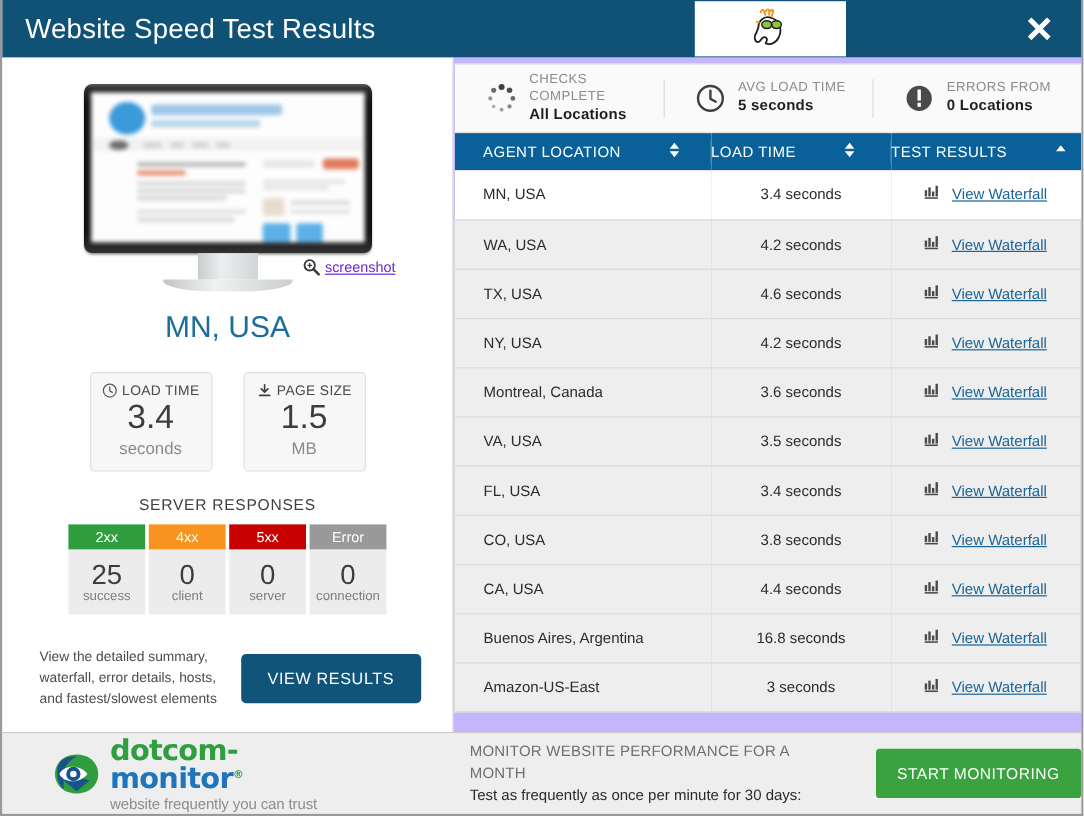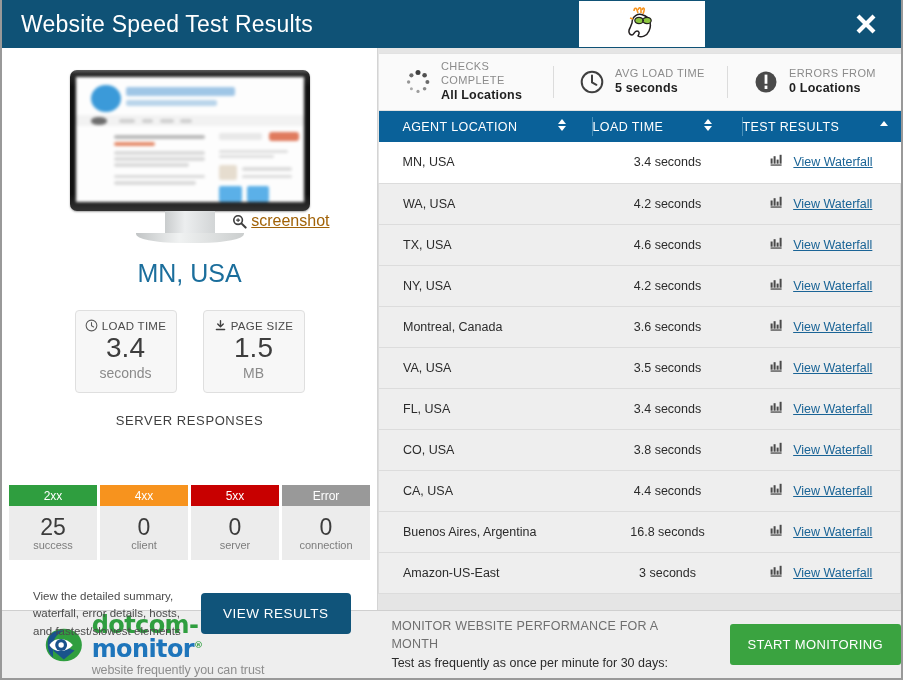--- a/index.html
+++ b/index.html
@@ -58,21 +58,21 @@
   .close-btn svg { display:block; }
 
   
   .body-wrap { flex: 1 1 auto; display: flex; min-height: 0; }
   .left-panel {
     width: 376px; flex: 0 0 376px;
     background: #fff;
     border-right: 1px solid #d4d4d4;
     position: relative;
   }
-  .right-panel { flex: 1 1 auto; background: #e5e5e5; position: relative;}
+  .right-panel { flex: 1 1 auto; background: #c4b5fd; position: relative;}
 
   
   .monitor-wrap {
     margin: 22px auto 0; width: 252px; position: relative;
   }
   .monitor-screen {
     width: 240px; height: 141px;
     background: #1a1a1a;
     border-radius: 7px;
     padding: 7px 6px 9px 6px;
@@ -94,21 +94,21 @@
   .monitor-base {
     width: 108px; height: 10px; margin: 0 auto;
     background: linear-gradient(90deg,#c2c5c6,#f0f2f2 40%,#cbcece);
     border-radius: 0 0 40% 40% / 0 0 90% 90%;
   }
   .screenshot-link-row {
     position: absolute; right: -14px; bottom: 13px;
     display: flex; align-items: center; gap: 4px;
   }
   .screenshot-link {
-    font-size: 16px; color: #a16207;
+    font-size: 12px; color: #6d28d9;
     text-decoration: underline; cursor: pointer;
   }
   .loc-title {
     text-align: center; color: #1b6e9c;
     font-size: 25px; margin-top: 16px; font-weight: 400;
   }
 
   
   .metrics { display: flex; justify-content: center; gap: 26px; margin-top: 22px; }
   .metric-box {
@@ -125,21 +125,21 @@
   }
   .metric-value { font-size: 28px; color: #3d3d3d; line-height: 1.15; font-weight: 300;}
   .metric-unit { font-size: 14px; color: #8a8a8a; margin-top: 1px;}
 
   
   .sr-title {
     text-align: center; font-size: 13px; color: #3f3f3f;
     letter-spacing: .6px; margin-top: 20px;
   }
   .sr-grid { display: flex; justify-content: center; gap: 3px; margin-top: 9px; }
-  .sr-card { width: 88px; margin-top: 48px; }
+  .sr-card { width: 64px; }
   .sr-head {
     height: 21px; display: flex; align-items: center; justify-content: center;
     color: #fff; font-size: 12px;
   }
   .sr-body {
     background: #ececec; height: 54px;
     display: flex; flex-direction: column; align-items: center; justify-content: center;
   }
   .sr-num { font-size: 23px; color: #3c3c3c; font-weight: 300; line-height: 1.05;}
   .sr-lbl { font-size: 11px; color: #7d7d7d; }

